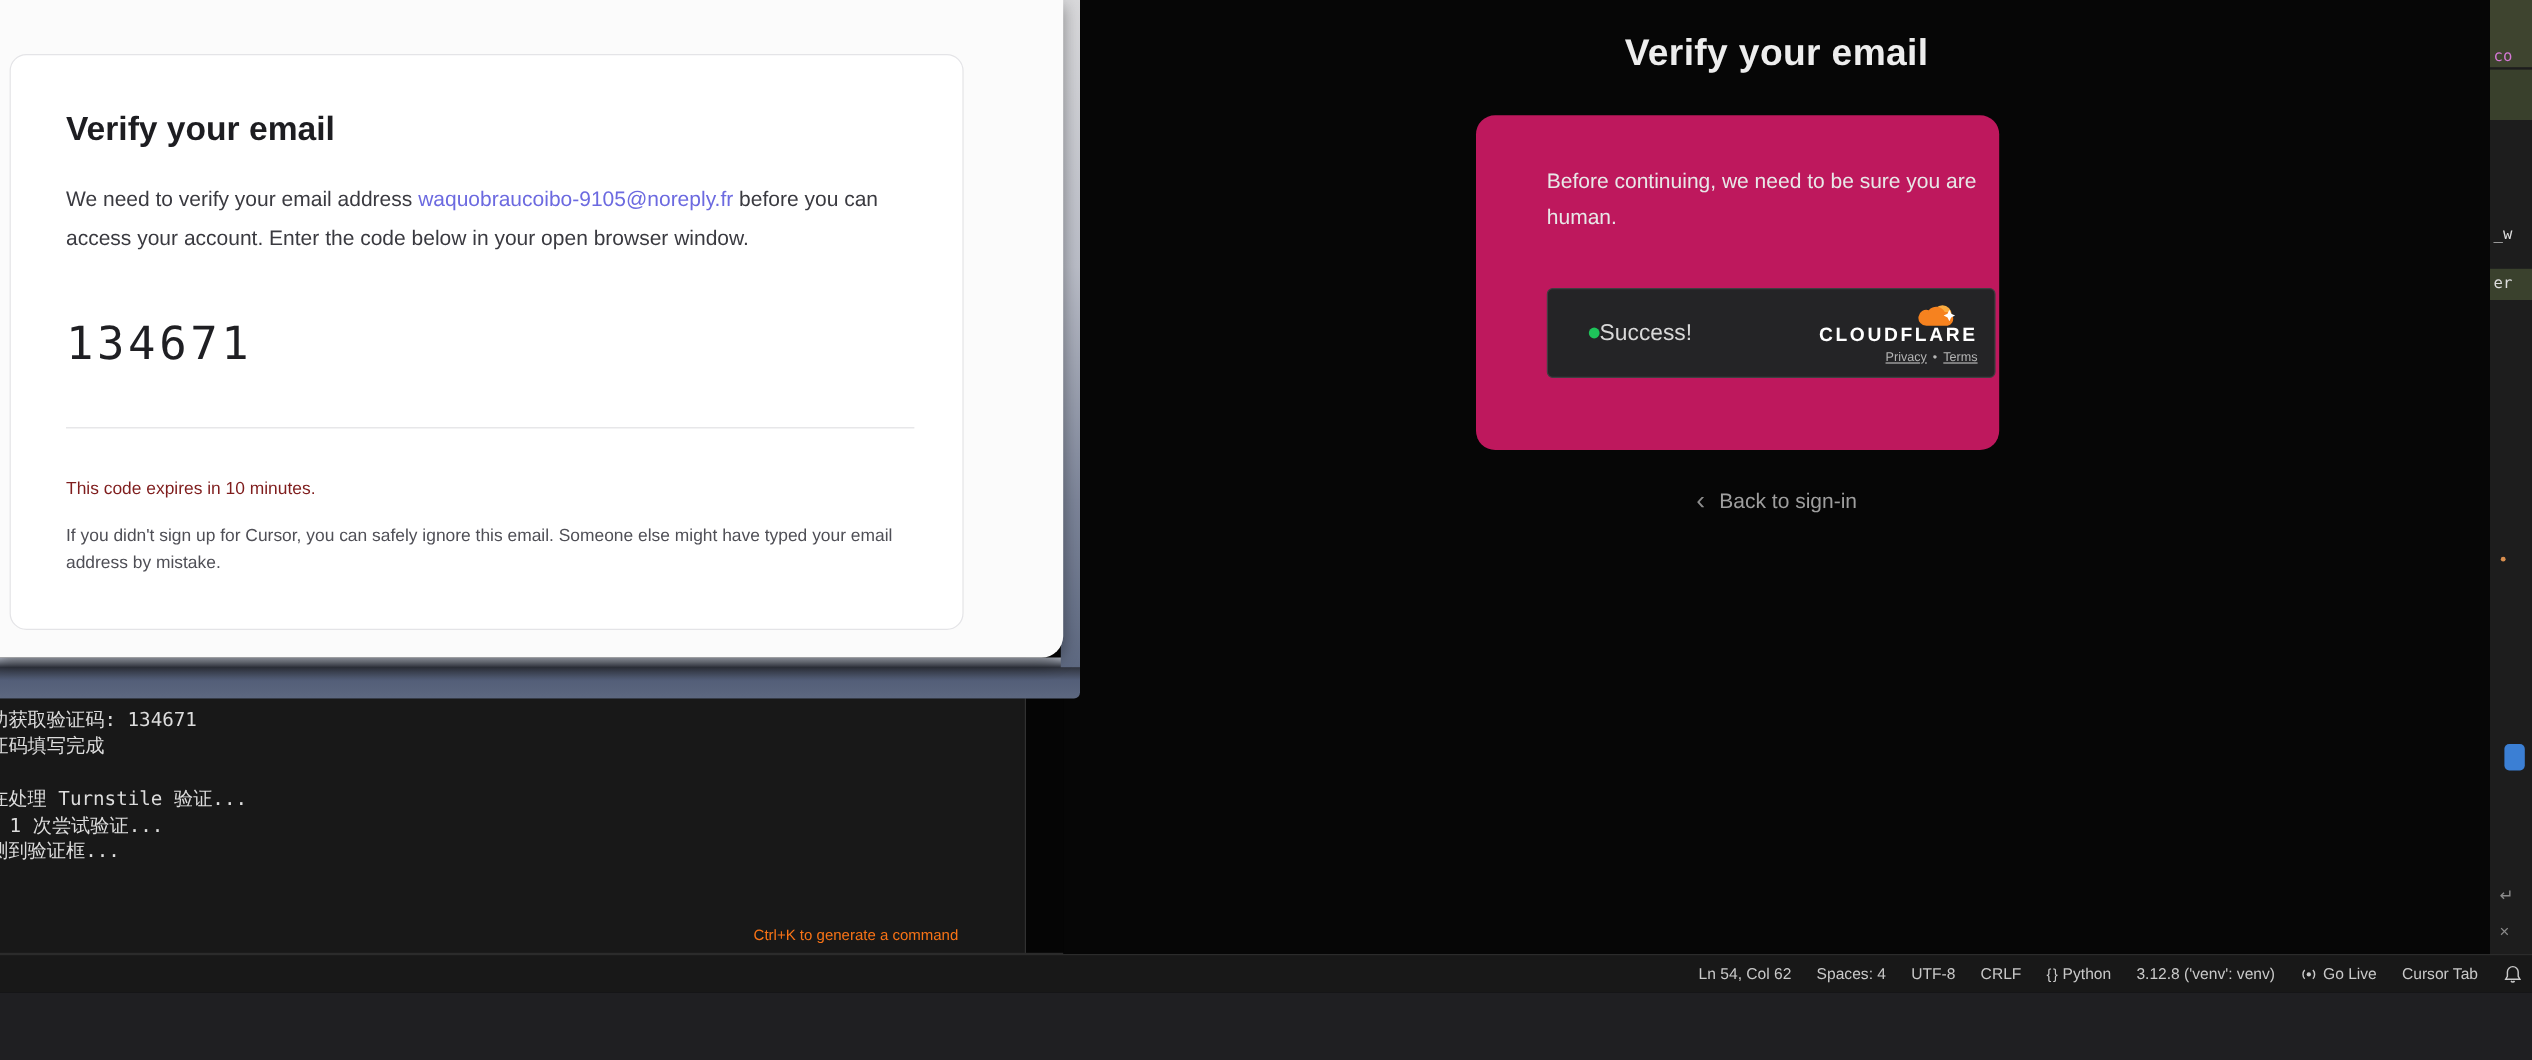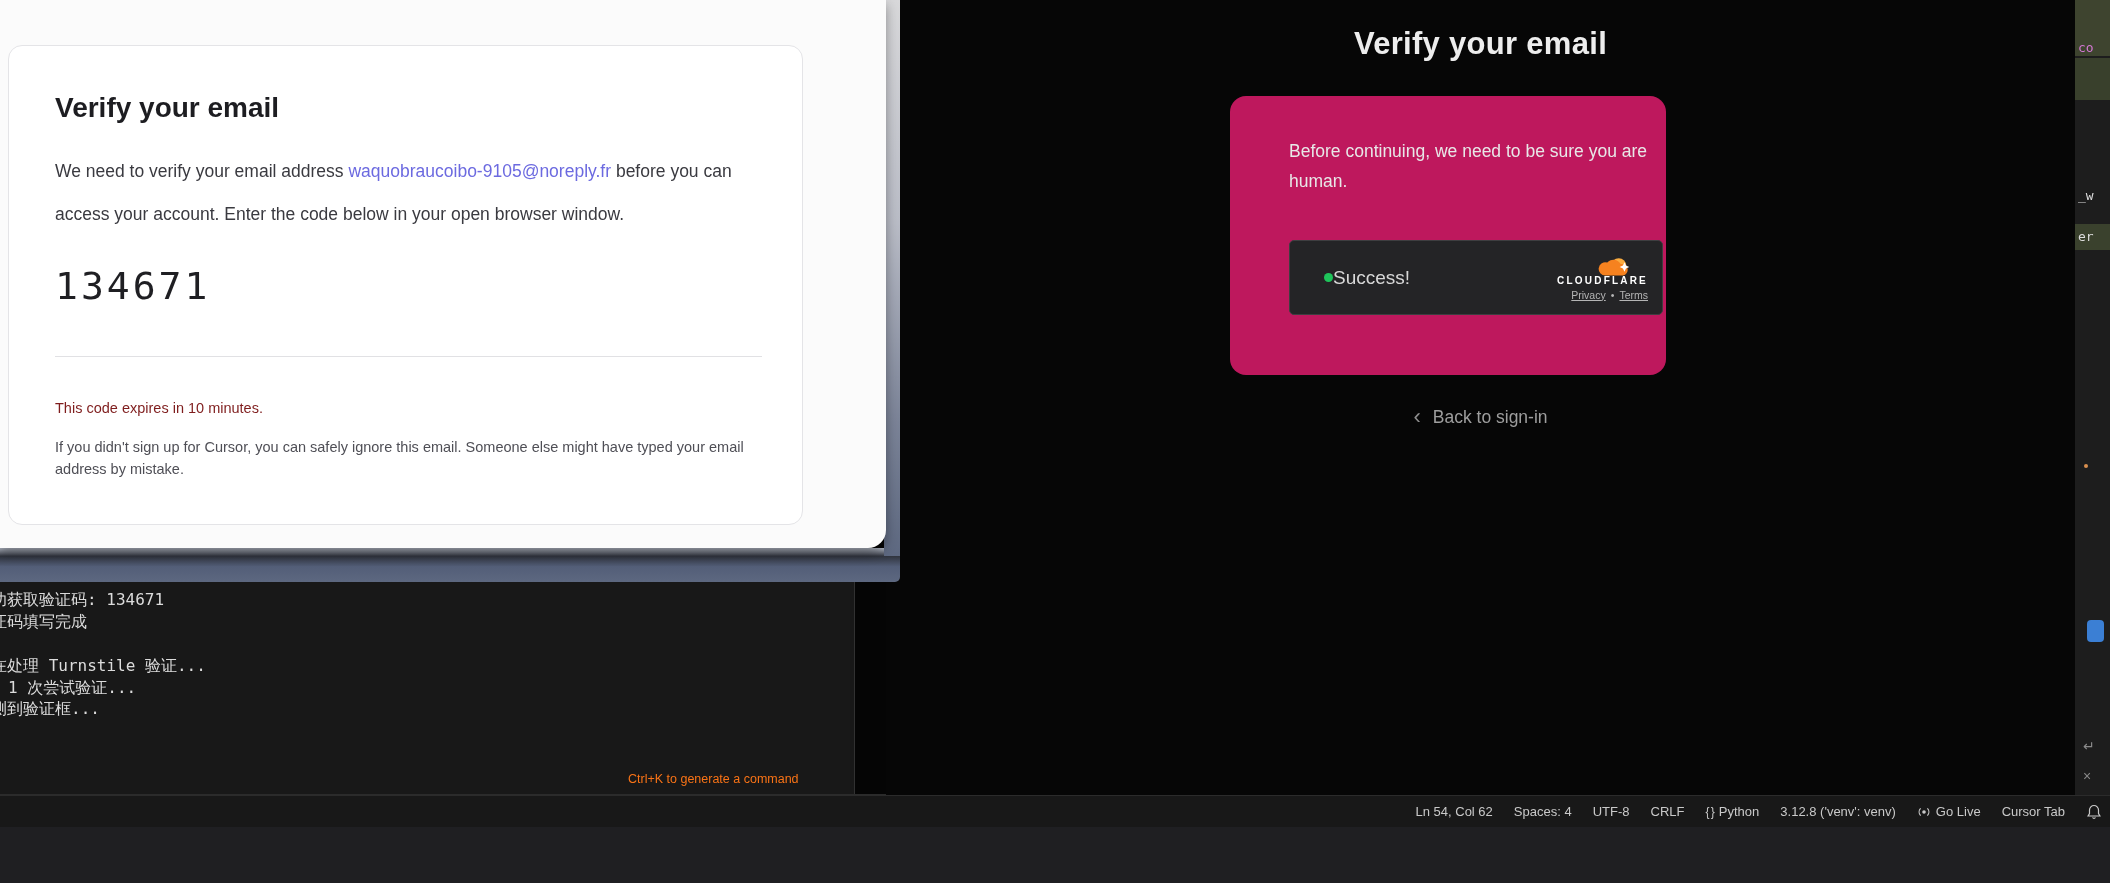--- a/index.html
+++ b/index.html
@@ -39,39 +39,39 @@
   .vtitle { position:absolute; left:0; top:26px; width:100%; text-align:center;
             font-size:31px; font-weight:700; color:#ededed; letter-spacing:.3px; }
   .vcard { position:absolute; left:344px; top:96px; width:436px; height:279px; background:#be185d; border-radius:16px; }
   .vtext { position:absolute; left:59px; top:40px; width:390px; font-size:17.5px; line-height:30px; color:#e8e8e8; }
   .widget { position:absolute; left:59px; top:144px; width:374px; height:75px; background:#242426;
             border:1px solid #3e3e40; border-radius:5px; display:flex; align-items:center; }
   .widget .dot { width:9px; height:9px; border-radius:50%; margin-left:34px; flex:0 0 auto; }
   .widget .succ { font-size:19px; color:#d8d8d8; }
   .cfblock { margin-left:auto; margin-right:14px; display:flex; flex-direction:column; align-items:flex-end; }
   .cfcloud { margin-right:14px; margin-bottom:-2px; }
-  .cfname { font-size:10px; font-weight:700; letter-spacing:2.2px; color:#fff; }
+  .cfname { font-size:16px; font-weight:700; letter-spacing:2.2px; color:#fff; }
   .cflinks { margin-top:3px; font-size:10.5px; color:#b5b5b5; display:flex; gap:5px; align-items:flex-end; }
   .cflinks a { color:#b5b5b5; text-decoration:underline; cursor:pointer; }
   .back { position:absolute; left:0; top:406px; width:100%; display:flex; justify-content:center;
           align-items:center; gap:12px; color:#9e9e9e; font-size:17.5px; cursor:pointer; }
   .backchev { font-size:22px; line-height:1; color:#8d8d8d; }
 
   
   .slatewin { position:absolute; left:0; top:0; width:900px; height:582px; }
   .slate-right { position:absolute; left:884px; top:0; width:16px; height:556px;
                  background:linear-gradient(180deg,#d8d8da 0%,#b9bcc6 40%,#7c8498 75%,#5d6880 100%); }
   .slate-bottom { position:absolute; left:0; top:548px; width:900px; height:34px; border-bottom-right-radius:5px;
                   background:linear-gradient(180deg,#b6bcc9 0%,#30343e 24%,#535e78 55%,#5d6880 100%); }
   .epanel { position:absolute; left:0; top:0; width:886px; height:548px; background:#fbfbfb;
             border-bottom-right-radius:18px; box-shadow:0 5px 12px rgba(0,0,0,.35); }
   .ecard { position:absolute; left:8px; top:45px; width:795px; height:480px; background:#fff;
            border:1.5px solid #e4e4e7; border-radius:14px; }
   .ecard h1 { position:absolute; left:46px; top:46px; font-size:28px; font-weight:700; color:#1d1d21; }
-  .ebody { position:absolute; left:46px; top:104px; width:707px; font-size:17.5px; line-height:43px; color:#3a3a40; }
+  .ebody { position:absolute; left:46px; top:104px; width:707px; font-size:17.5px; line-height:32px; color:#3a3a40; }
   .elink { cursor:pointer; }
   .ecode { position:absolute; left:46px; top:218px; font-family:"DejaVu Sans Mono", monospace;
            font-size:38px; letter-spacing:3px; color:#1f1f23; }
   .edivider { position:absolute; left:46px; top:310px; width:707px; height:1px; background:#e1e1e4; }
   .eexpiry { position:absolute; left:46px; top:354px; font-size:14.5px; color:#7f1d1d; }
   .edisclaimer { position:absolute; left:46px; top:390px; width:700px; font-size:14.5px; line-height:22px; color:#4f4f56; }
 
   
   .taskbar { position:absolute; left:0; top:827px; width:2110px; height:56px; background:#1f1f22; }
 

